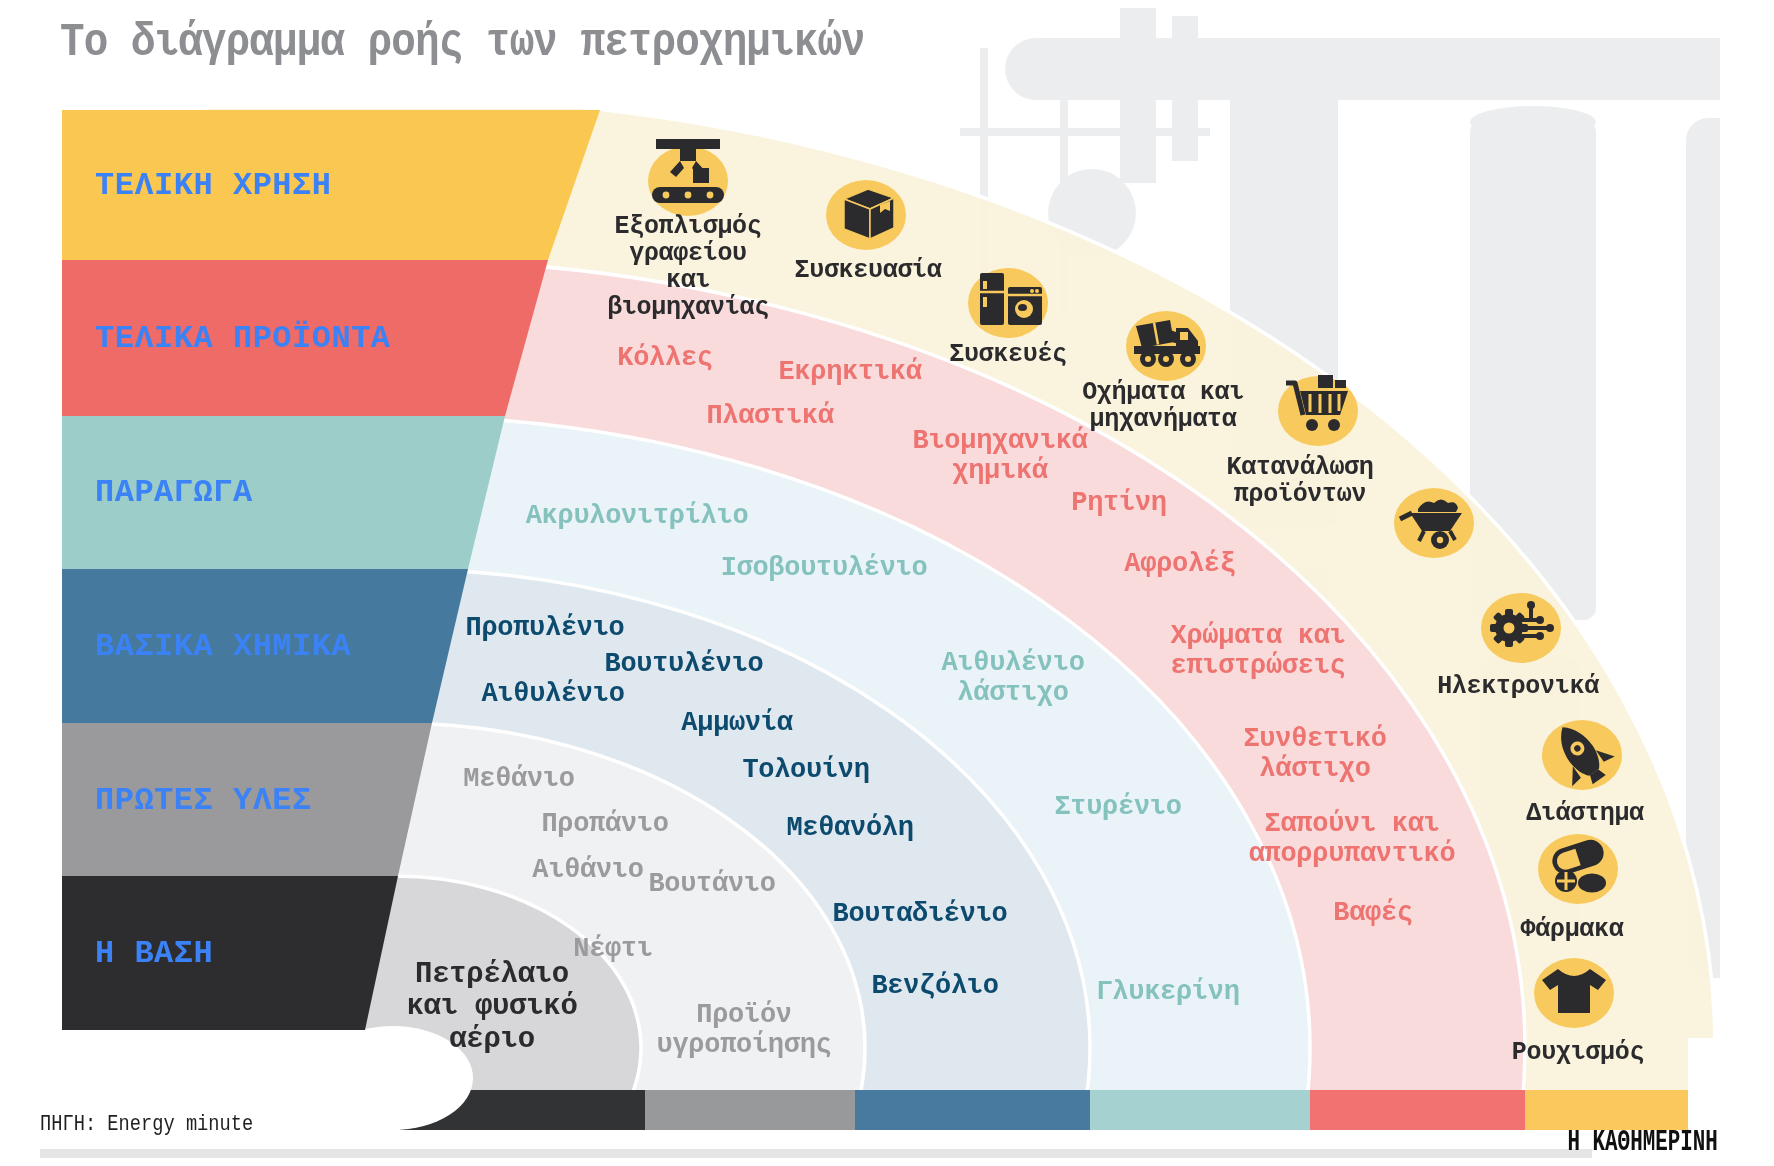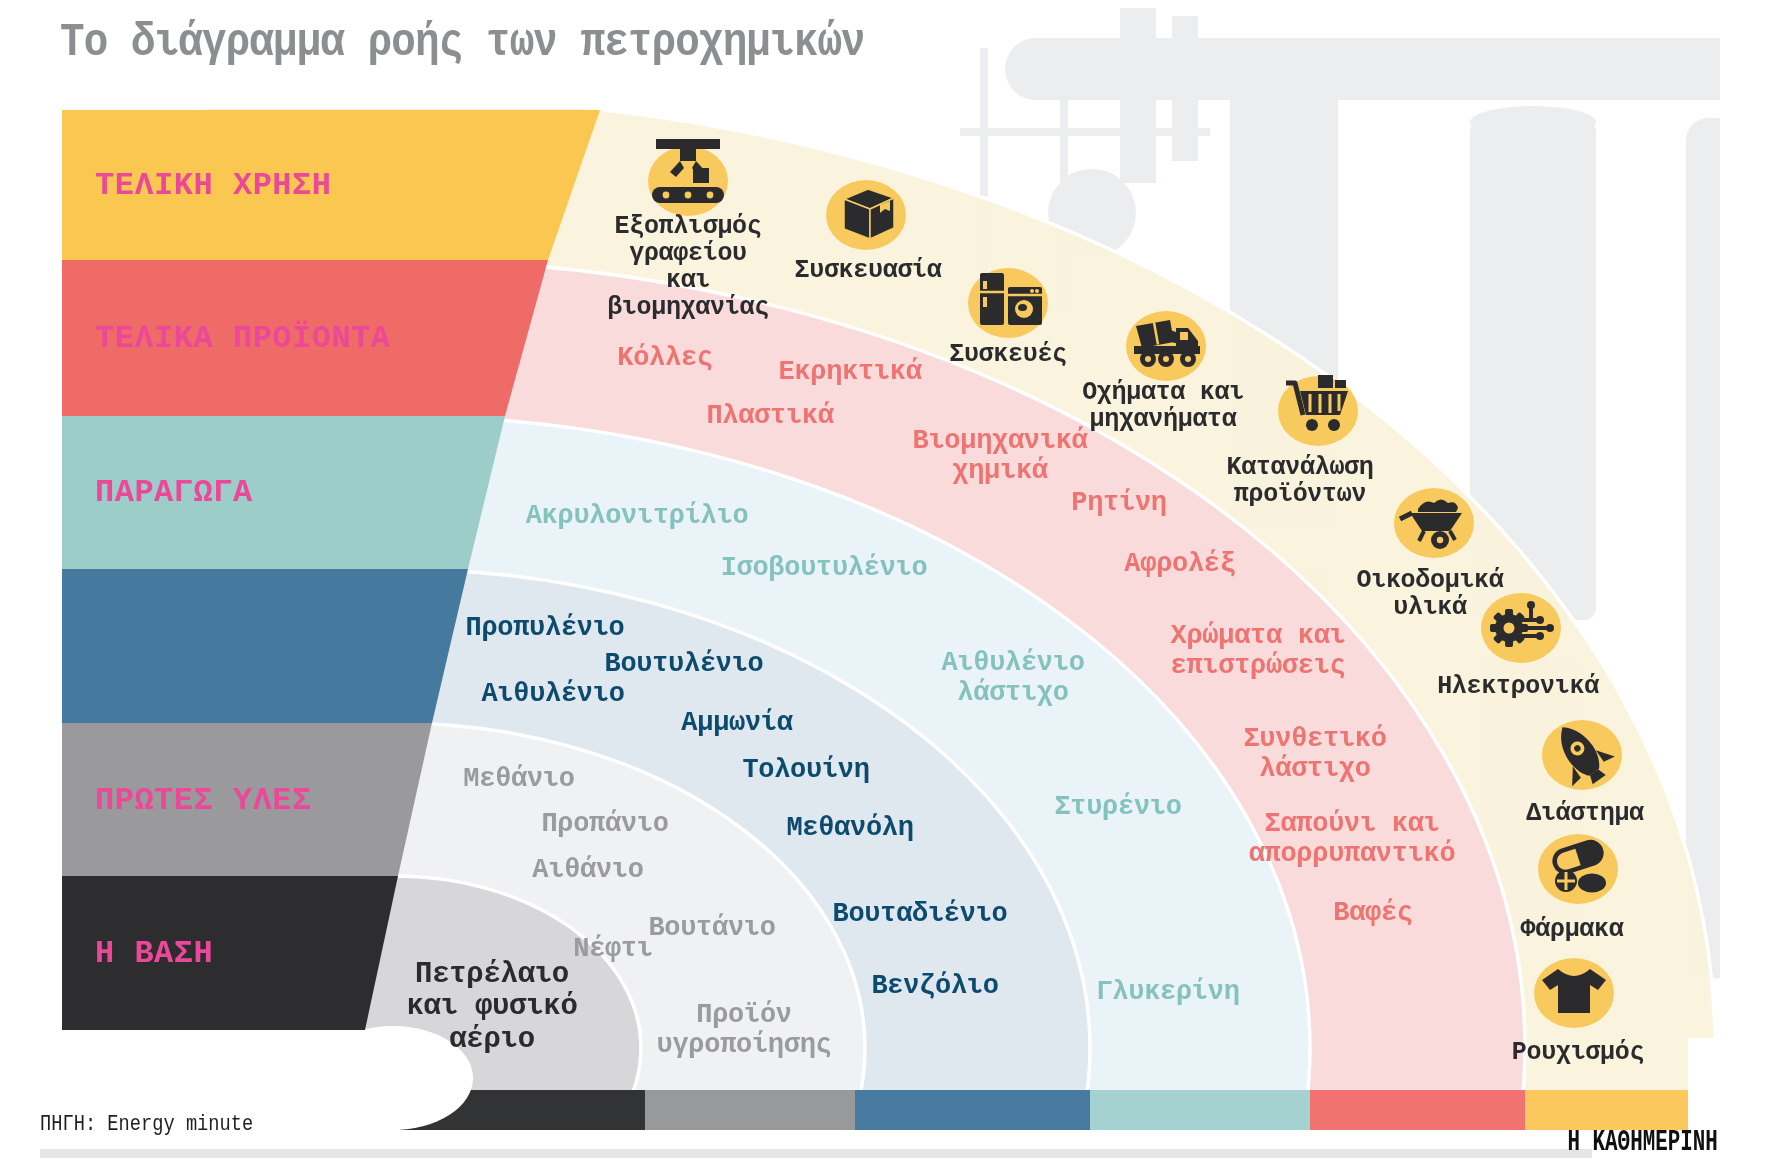--- a/index.html
+++ b/index.html
@@ -1,21 +1,21 @@
 <!DOCTYPE html>
 <html><head>
 <meta charset="utf-8">
 <style>
   html,body{margin:0;padding:0;background:#ffffff;}
   .stage{position:relative;width:1720px;height:1166px;background:#ffffff;overflow:hidden;
          font-family:Liberation Mono, monospace;margin-top:8px;}
   .fan{position:absolute;left:0;top:0;}
   .page-title{position:absolute;left:60px;top:8px;margin:0;font-size:47px;font-weight:700;
               color:#8C8E91;letter-spacing:-1px;transform:scaleX(.87);transform-origin:left top;white-space:nowrap;}
-  .band-lbl{position:absolute;left:95px;transform:translateY(-50%);color:#ec4899;font-weight:700;
+  .band-lbl{position:absolute;left:95px;transform:translateY(-50%);color:#3b82f6;font-weight:700;
             font-size:32px;letter-spacing:.5px;white-space:nowrap;}
   .lbl{position:absolute;transform:translate(-50%,-50%);font-weight:700;font-size:27px;line-height:1.12;
        text-align:center;white-space:nowrap;letter-spacing:-.3px;}
   .lbl.wrap{white-space:normal;}
   .red{color:#EE7471}.teal{color:#85C2BE}.blue{color:#0c4a6e}.gray{color:#9B9B9E}
   .use{color:#2B2B2E;font-size:25px;line-height:1.08}
   .base-l{color:#2B2B2E;font-size:29px}
   .w165{width:165px}.w175{width:175px}.w180{width:180px}.w190{width:190px}.w200{width:200px}
   .w210{width:210px}.w250{width:250px}
   .item{position:absolute;transform:translate(-50%,-50%);}
@@ -81,20 +81,21 @@
     <polygon points="62,561 468,561 432,715 62,715" fill="#46799E"></polygon>
     <polygon points="62,715 432,715 398,868 62,868" fill="#9A9A9C"></polygon>
     <polygon points="62,868 398,868 365,1022 62,1022" fill="#2D2D2F"></polygon>
   </svg>
 
   <h1 class="page-title">Το διάγραμμα ροής των πετροχημικών</h1>
 
   <div class="band-lbl" style="top:177px">ΤΕΛΙΚΗ ΧΡΗΣΗ</div>
   <div class="band-lbl" style="top:330px">ΤΕΛΙΚΑ ΠΡΟΪΟΝΤΑ</div>
   <div class="band-lbl" style="top:484px">ΠΑΡΑΓΩΓΑ</div>
+  <div class="band-lbl" style="top:638px">ΒΑΣΙΚΑ ΧΗΜΙΚΑ</div>
   <div class="band-lbl" style="top:792px">ΠΡΩΤΕΣ ΥΛΕΣ</div>
   <div class="band-lbl" style="top:945px">Η ΒΑΣΗ</div>
 
   <div class="lbl red" style="left:665px;top:350px">Κόλλες</div>
   <div class="lbl red" style="left:850px;top:364px">Εκρηκτικά</div>
   <div class="lbl red" style="left:770px;top:408px">Πλαστικά</div>
   <div class="lbl red wrap w190" style="left:1000px;top:448px">Βιομηχανικά χημικά</div>
   <div class="lbl red" style="left:1119px;top:495px">Ρητίνη</div>
   <div class="lbl red" style="left:1180px;top:556px">Αφρολέξ</div>
   <div class="lbl red wrap w210" style="left:1258px;top:643px">Χρώματα και επιστρώσεις</div>
@@ -113,21 +114,21 @@
   <div class="lbl blue" style="left:553px;top:686px">Αιθυλένιο</div>
   <div class="lbl blue" style="left:737px;top:715px">Αμμωνία</div>
   <div class="lbl blue" style="left:806px;top:762px">Τολουίνη</div>
   <div class="lbl blue" style="left:850px;top:820px">Μεθανόλη</div>
   <div class="lbl blue" style="left:920px;top:906px">Βουταδιένιο</div>
   <div class="lbl blue" style="left:935px;top:978px">Βενζόλιο</div>
 
   <div class="lbl gray" style="left:519px;top:771px">Μεθάνιο</div>
   <div class="lbl gray" style="left:605px;top:816px">Προπάνιο</div>
   <div class="lbl gray" style="left:588px;top:862px">Αιθάνιο</div>
-  <div class="lbl gray" style="left:712px;top:920px">Βουτάνιο</div>
+  <div class="lbl gray" style="left:712px;top:876px">Βουτάνιο</div>
   <div class="lbl gray" style="left:613px;top:941px">Νέφτι</div>
   <div class="lbl gray wrap w200" style="left:744px;top:1022px">Προϊόν υγροποίησης</div>
 
   <div class="lbl base-l wrap w175" style="left:492px;top:1000px">Πετρέλαιο και φυσικό αέριο</div>
 
   <div class="item" style="left:688px;top:170px">
     <span><svg width="104" height="86" viewBox="0 0 104 86">
       <ellipse cx="52" cy="46" rx="40" ry="35" fill="#F8C95C"></ellipse>
       <g fill="#2B2B2E">
         <rect x="20" y="4" width="64" height="10"></rect>
@@ -218,21 +219,20 @@
       <g fill="#2B2B2E">
         <path d="M36 32 q7 -11 16 -6 q7 -7 14 0 q8 -3 10 5 l-2 4 H36 Z"></path>
         <path d="M28 36 H80 L68 54 H40 Z"></path>
         <circle cx="58" cy="63" r="9"></circle>
       </g>
       <path d="M18 42 l12 -6" stroke="#2B2B2E" stroke-width="5"></path>
       <path d="M42 54 l-5 10 M68 54 l5 9" stroke="#2B2B2E" stroke-width="4"></path>
       <circle cx="58" cy="63" r="3.2" fill="#F8C95C"></circle>
         </svg></span>
   </div>
-  <div class="lbl use wrap w165" style="left:1430px;top:586px">Οικοδομικά υλικά</div>
 
   <div class="item" style="left:1521px;top:617px">
     <span><svg width="104" height="86" viewBox="0 0 104 86">
       <ellipse cx="52" cy="46" rx="40" ry="35" fill="#F8C95C"></ellipse>
       <g fill="#2B2B2E">
         <circle cx="40" cy="46" r="14"></circle>
         <g transform="rotate(45 40 46)">
               <rect x="36" y="27" width="8" height="38" rx="2"></rect>
               <rect x="21" y="42" width="38" height="8" rx="2"></rect>
             </g>

